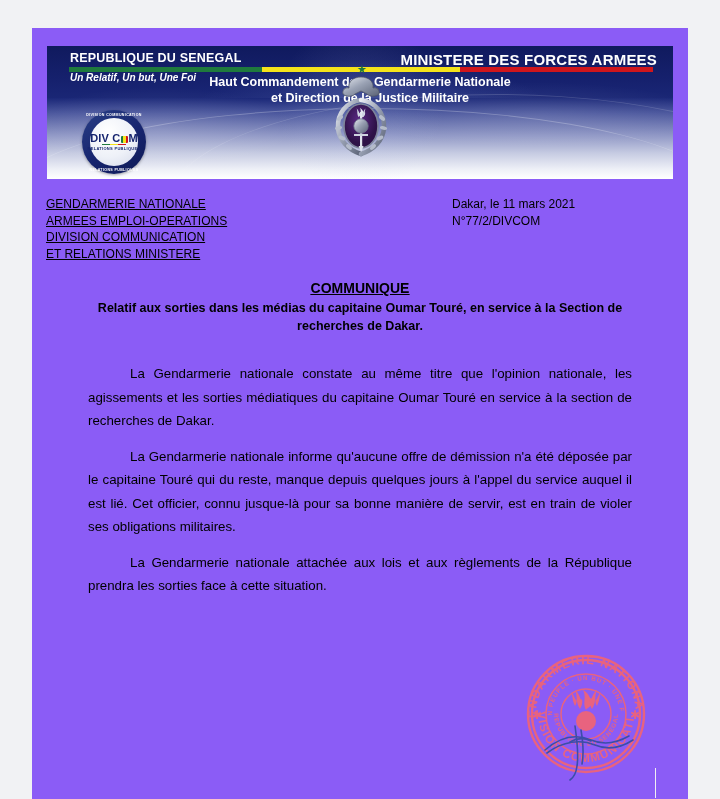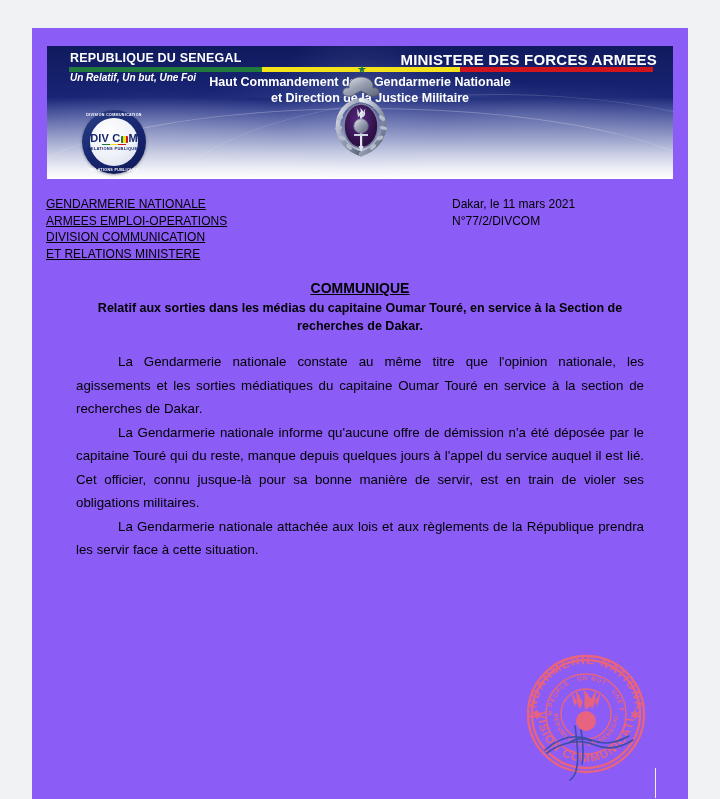--- a/index.html
+++ b/index.html
@@ -269,21 +269,21 @@
     left: 44px;
     top: 322px;
     width: 568px;
     font-family: "Liberation Sans", sans-serif;
     font-size: 13.3px;
     line-height: 23.5px;
     color: #000000;
     text-align: justify;
   }
   .body-text p {
-    margin: 0;
+    margin: 12px;
     text-indent: 42px;
   }
 
   
   .stamp {
     position: absolute;
     left: 486px; top: 618px;
     width: 136px; height: 136px;
   }
   .sig {
@@ -398,21 +398,21 @@
   </div>
 
   <div class="communique">
     <span>COMMUNIQUE</span>
   </div>
   <div class="subtitle">Relatif aux sorties dans les médias du capitaine Oumar Touré, en service à la Section de recherches de Dakar.</div>
 
   <div class="body-text">
     <p>La Gendarmerie nationale constate au même titre que l'opinion nationale, les agissements et les sorties médiatiques du capitaine Oumar Touré en service à la section de recherches de Dakar.</p>
     <p>La Gendarmerie nationale informe qu'aucune offre de démission n'a été déposée par le capitaine Touré qui du reste, manque depuis quelques jours à l'appel du service auquel il est lié. Cet officier, connu jusque-là pour sa bonne manière de servir, est en train de violer ses obligations militaires.</p>
-    <p>La Gendarmerie nationale attachée aux lois et aux règlements de la République prendra les servir face à cette situation.</p>
+    <p>La Gendarmerie nationale attachée aux lois et aux règlements de la République prendra les sorties face à cette situation.</p>
   </div>
 
   <div class="stamp">
     <svg viewBox="0 0 136 136" width="136" height="136" aria-hidden="true">
       <defs>
         <path id="arcTop" d="M 18,68 A 50,50 0 0 1 118,68"></path>
         <path id="arcBot" d="M 20,68 A 48,48 0 0 0 116,68"></path>
         <path id="arcTop2" d="M 34,68 A 34,34 0 0 1 102,68"></path>
         <path id="arcBot2" d="M 36,68 A 32,32 0 0 0 100,68"></path>
       </defs>

